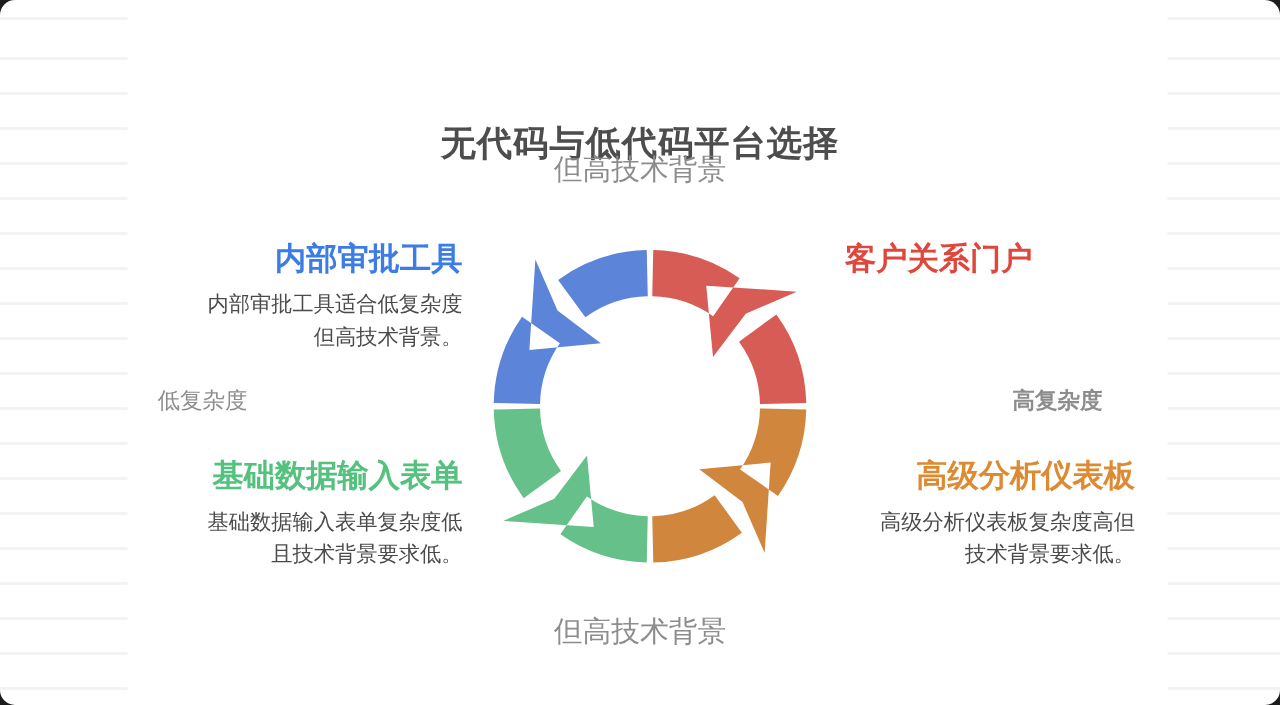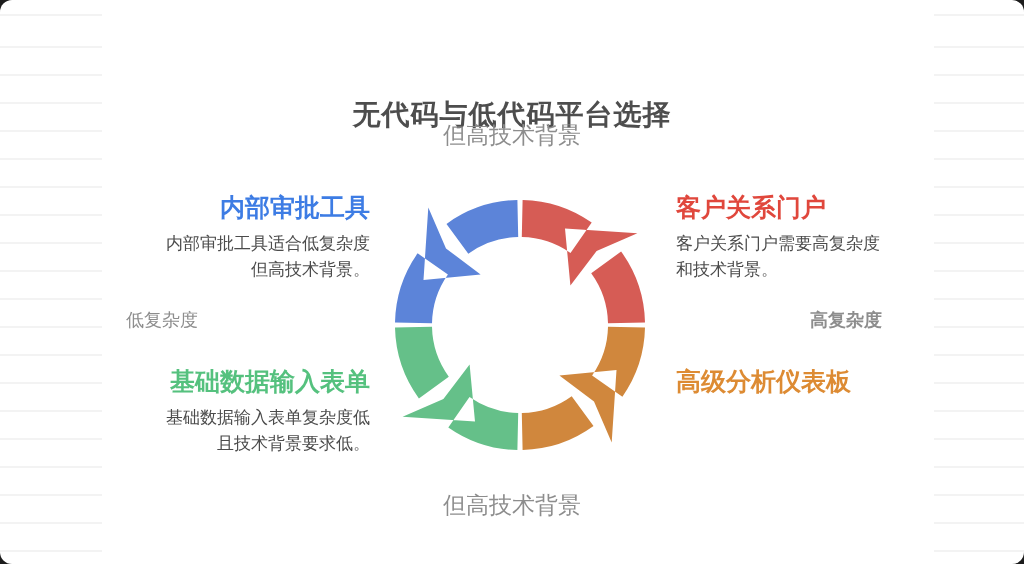--- a/index.html
+++ b/index.html
@@ -38,21 +38,21 @@
   .axis-top    { left:0; right:0; top:120px; text-align:center; font-size:23px; }
   .axis-bottom { left:0; right:0; top:490px; text-align:center; font-size:23px; }
   .axis-left   { left:126px; width:140px; top:308px; font-size:18px; }
   .axis-right  { left:776px; width:140px; top:308px; text-align:center; font-size:18px;font-weight:bold; }
   .quad { position:absolute; width:232px; }
   .quad h2 { font-size:25px; font-weight:bold; line-height:30px; }
   .quad .body { margin-top:9px; font-size:17px; line-height:26px; color:#4b4b4b; }
   .q-tl { left:138px; top:192px; text-align:right; }
   .q-tr { left:676px; top:192px; text-align:left; }
   .q-bl { left:138px; top:366px; text-align:right; }
-  .q-br { left:676px; top:366px; text-align:left; }
+  .q-br { left:676px; top:366px; text-align:right; }
   .cycle-svg { position:absolute; left:370px; top:175px; width:300px; height:300px; }
 </style>
 </head>
 <body>
 
 <div class="page">
   <div class="card"></div>
 
   <div class="title">无代码与低代码平台选择</div>
 
@@ -80,30 +80,30 @@
   <div class="quad q-tl">
     <h2 style="color: rgb(61, 124, 228);">内部审批工具</h2>
     <div class="body">
       <div>内部审批工具适合低复杂度</div>
       <div>但高技术背景。</div>
     </div>
   </div>
 
   <div class="quad q-tr">
     <h2 style="color: rgb(224, 71, 60);">客户关系门户</h2>
-    <div class="body">
-      <div>客户关系门户需要高复杂度</div>
-      <div>和技术背景。</div>
-    </div>
   </div>
 
   <div class="quad q-bl">
     <h2 style="color: rgb(85, 193, 126);">基础数据输入表单</h2>
     <div class="body">
       <div>基础数据输入表单复杂度低</div>
       <div>且技术背景要求低。</div>
     </div>
   </div>
 
   <div class="quad q-br">
     <h2 style="color: rgb(221, 139, 51);">高级分析仪表板</h2>
+    <div class="body">
+      <div>高级分析仪表板复杂度高但</div>
+      <div>技术背景要求低。</div>
+    </div>
   </div>
 </div>
 
 </body></html>

